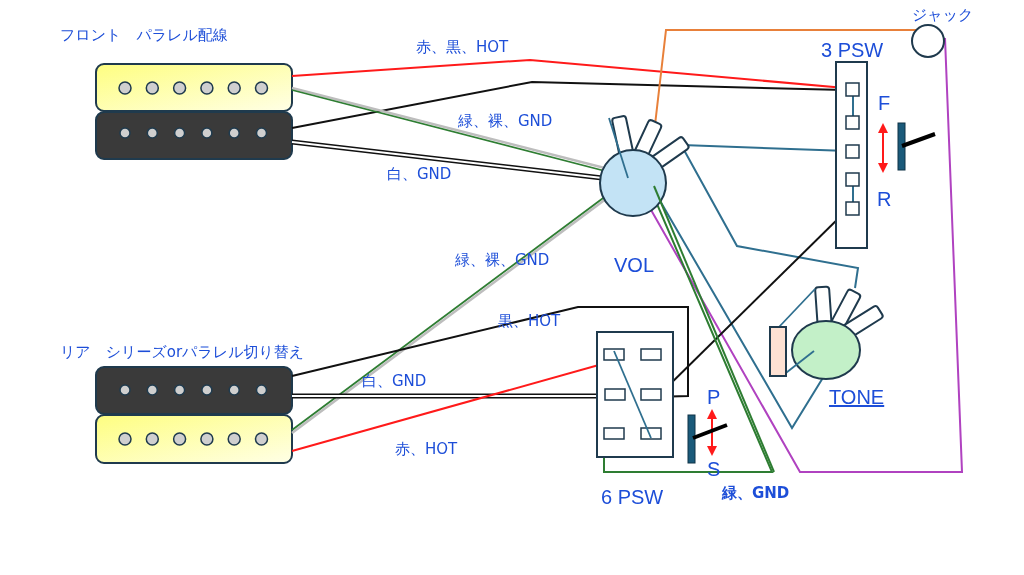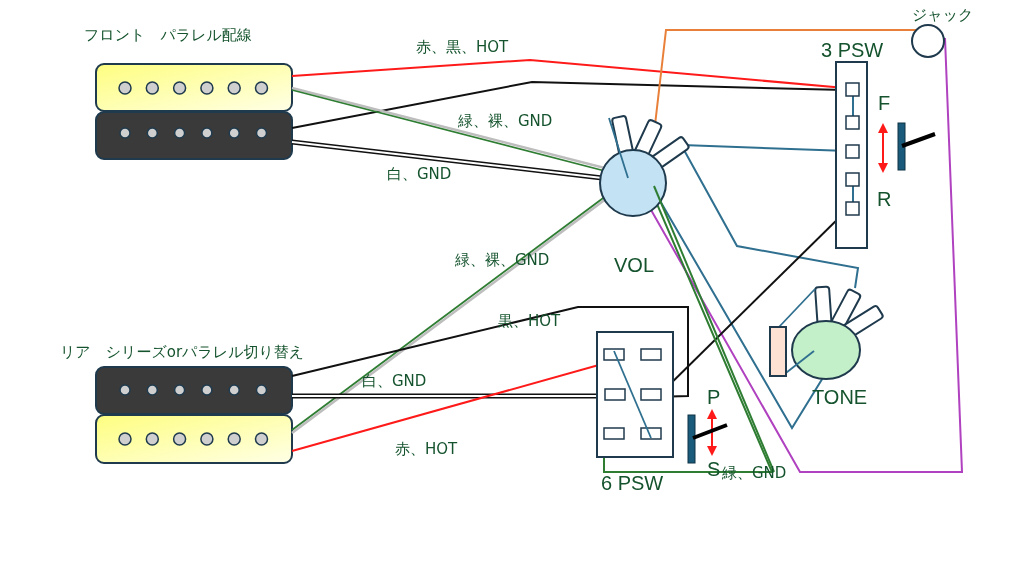--- a/index.html
+++ b/index.html
@@ -1,18 +1,18 @@
 <!DOCTYPE html>
 <html><head>
 <meta charset="utf-8">
 <style>
   html, body { margin:0; padding:0; background:#ffffff; }
   body { width:1024px; height:575px; position:relative; overflow:hidden; font-family:"DejaVu Sans", sans-serif; }
   svg { position:absolute; left:0; top:0; }
-  .lbl { position:absolute; font-size:15px; color:#14532d; white-space:nowrap; }
+  .lbl { position:absolute; font-size:15px; color:#1d4ed8; white-space:nowrap; }
   .lbl-en { font-family:"Liberation Sans", sans-serif; font-size:20px; }
 </style>
 </head>
 <body>
 
 <svg width="1024" height="575" viewBox="0 0 1024 575">
   <defs>
     <linearGradient id="ygrad" x1="0" y1="0" x2="1" y2="1">
       <stop offset="0" stop-color="#fefe80"></stop>
       <stop offset="1" stop-color="#ffffe6"></stop>
@@ -145,31 +145,31 @@
     <rect x="641" y="389" width="20" height="11" fill="#fff" stroke="#1f3a4d" stroke-width="1.5"></rect>
     <rect x="604" y="428" width="20" height="11" fill="#fff" stroke="#1f3a4d" stroke-width="1.5"></rect>
     <rect x="641" y="428" width="20" height="11" fill="#fff" stroke="#1f3a4d" stroke-width="1.5"></rect>
     <line x1="614" y1="351" x2="651" y2="438" stroke="#2f6f8f" stroke-width="1.8"></line>
     <line x1="712" y1="414" x2="712" y2="451" stroke="#ff1a1a" stroke-width="2" marker-start="url(#arrR)" marker-end="url(#arrR)"></line>
     <rect x="688" y="415" width="7" height="48" fill="#1a5a7a" stroke="#0e3346" stroke-width="1"></rect>
     <line x1="693" y1="438" x2="727" y2="425" stroke="#000" stroke-width="4"></line>
   </g>
 </svg>
 
-<div class="lbl" style="left:60px;top:26px;margin-left:24px;">フロント　パラレル配線</div>
+<div class="lbl" style="left:60px;top:26px;">フロント　パラレル配線</div>
 <div class="lbl" style="left:60px;top:343px;">リア　シリーズorパラレル切り替え</div>
 <div class="lbl" style="left:416px;top:38px;">赤、黒、HOT</div>
 <div class="lbl" style="left:458px;top:112px;">緑、裸、GND</div>
 <div class="lbl" style="left:387px;top:165px;">白、GND</div>
 <div class="lbl" style="left:455px;top:251px;">緑、裸、GND</div>
 <div class="lbl" style="left:498px;top:312px;">黒、HOT</div>
 <div class="lbl" style="left:362px;top:372px;">白、GND</div>
 <div class="lbl" style="left:395px;top:440px;">赤、HOT</div>
-<div class="lbl" style="left:722px;top:464px;">緑、GND</div>
+<div class="lbl" style="left:722px;top:484px;font-weight:bold;">緑、GND</div>
 <div class="lbl lbl-en" style="left:614px;top:216px;margin-top:38px;">VOL</div>
-<div class="lbl lbl-en" style="left:812px;top:386px;">TONE</div>
+<div class="lbl lbl-en" style="left:829px;top:386px;text-decoration:underline;">TONE</div>
 <div class="lbl" style="left:912px;top:6px;">ジャック</div>
 <div class="lbl lbl-en" style="left:821px;top:39px;">3 PSW</div>
-<div class="lbl lbl-en" style="left:601px;top:472px;">6 PSW</div>
+<div class="lbl lbl-en" style="left:601px;top:486px;">6 PSW</div>
 <div class="lbl lbl-en" style="left:878px;top:92px;">F</div>
 <div class="lbl lbl-en" style="left:877px;top:188px;">R</div>
 <div class="lbl lbl-en" style="left:707px;top:386px;">P</div>
 <div class="lbl lbl-en" style="left:707px;top:458px;">S</div>
 
 </body></html>

